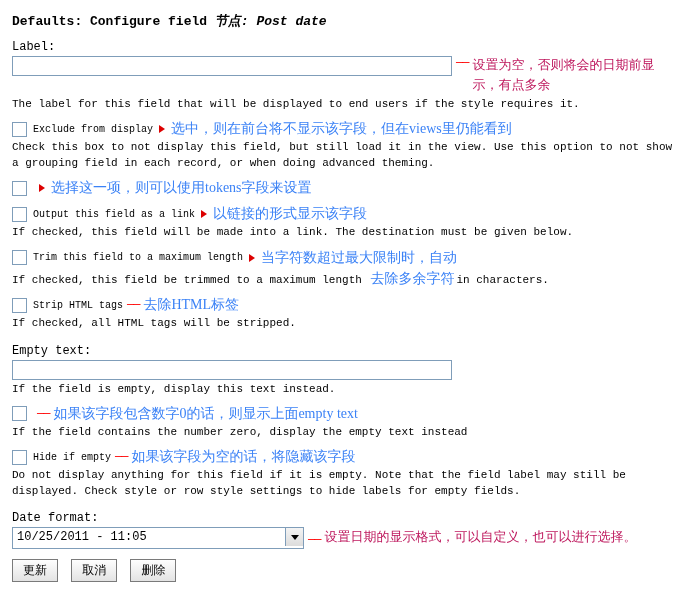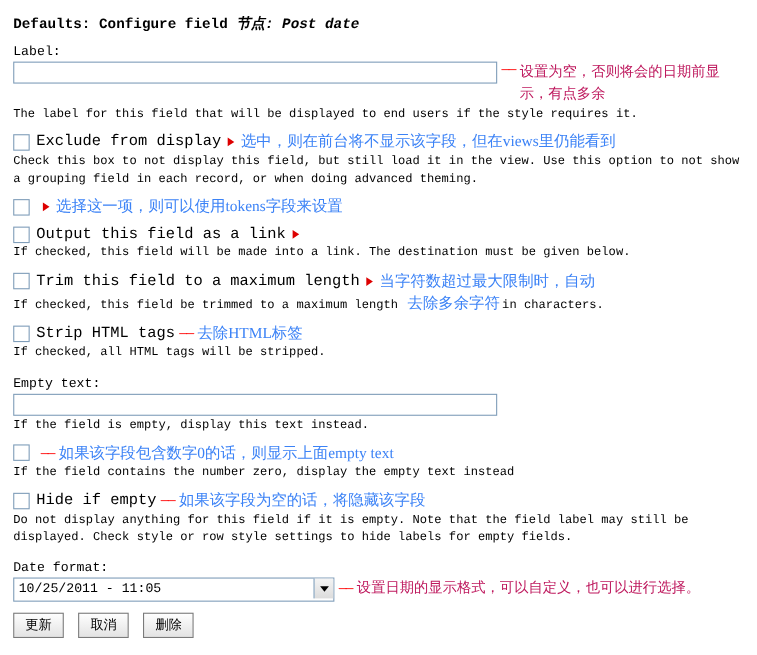--- a/index.html
+++ b/index.html
@@ -52,21 +52,21 @@
   .cb {
     width: 13px;
     height: 13px;
     border: 1px solid #7f9db9;
     background: #fff;
     display: inline-block;
     margin-right: 6px;
     flex: 0 0 auto;
   }
   .cb-label {
-    font-size: 14px;
+    font-size: 10px;
     white-space: nowrap;
   }
   .anno {
     color: #3b82f6;
     font-family: SimSun, "宋体", serif;
     font-size: 14px;
     white-space: nowrap;
   }
   .anno-block {
     color: #be185d;
@@ -160,20 +160,21 @@
     <span class="anno">选择这一项，则可以使用tokens字段来设置</span>
   </div>
 </div>
 
 
 <div class="row">
   <div class="checkrow">
     <span class="cb"></span>
     <span class="cb-label">Output this field as a link</span>
     <span class="tri"></span>
+    <span class="anno">以链接的形式显示该字段</span>
   </div>
   <div class="helptext">If checked, this field will be made into a link. The destination must be given below.</div>
 </div>
 
 
 <div class="row">
   <div class="checkrow">
     <span class="cb"></span>
     <span class="cb-label">Trim this field to a maximum length</span>
     <span class="tri"></span>
@@ -217,21 +218,21 @@
     <span class="cb"></span>
     <span class="cb-label">Hide if empty</span>
     <span class="dash">——</span>
     <span class="anno">如果该字段为空的话，将隐藏该字段</span>
   </div>
   <div class="helptext">Do not display anything for this field if it is empty. Note that the field label may still be displayed. Check style or row style settings to hide labels for empty fields.</div>
 </div>
 
 
 <div class="section-label" style="margin-top:12px">Date format:</div>
-<div class="flex-line" style="align-items:flex-start">
+<div class="flex-line" style="align-items:center">
   <div class="select-wrap">
     <span class="sel-text">10/25/2011 - 11:05</span>
     <span class="sel-btn">
         <span class="dn"></span>
       </span>
   </div>
   <span class="dash" style="margin-top:3px">——</span>
   <span class="anno-block" style="width:320px">设置日期的显示格式，可以自定义，也可以进行选择。</span>
 </div>
 

